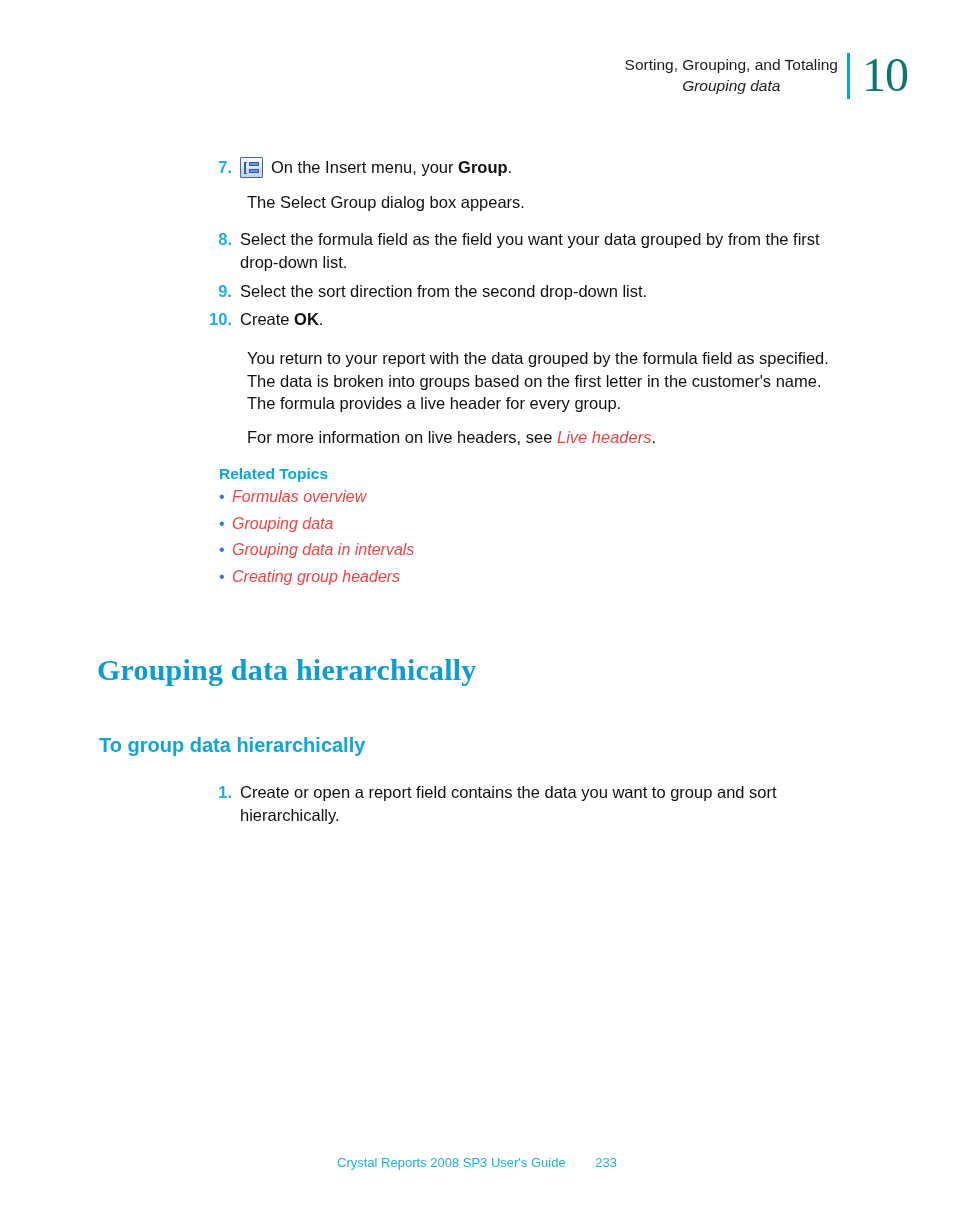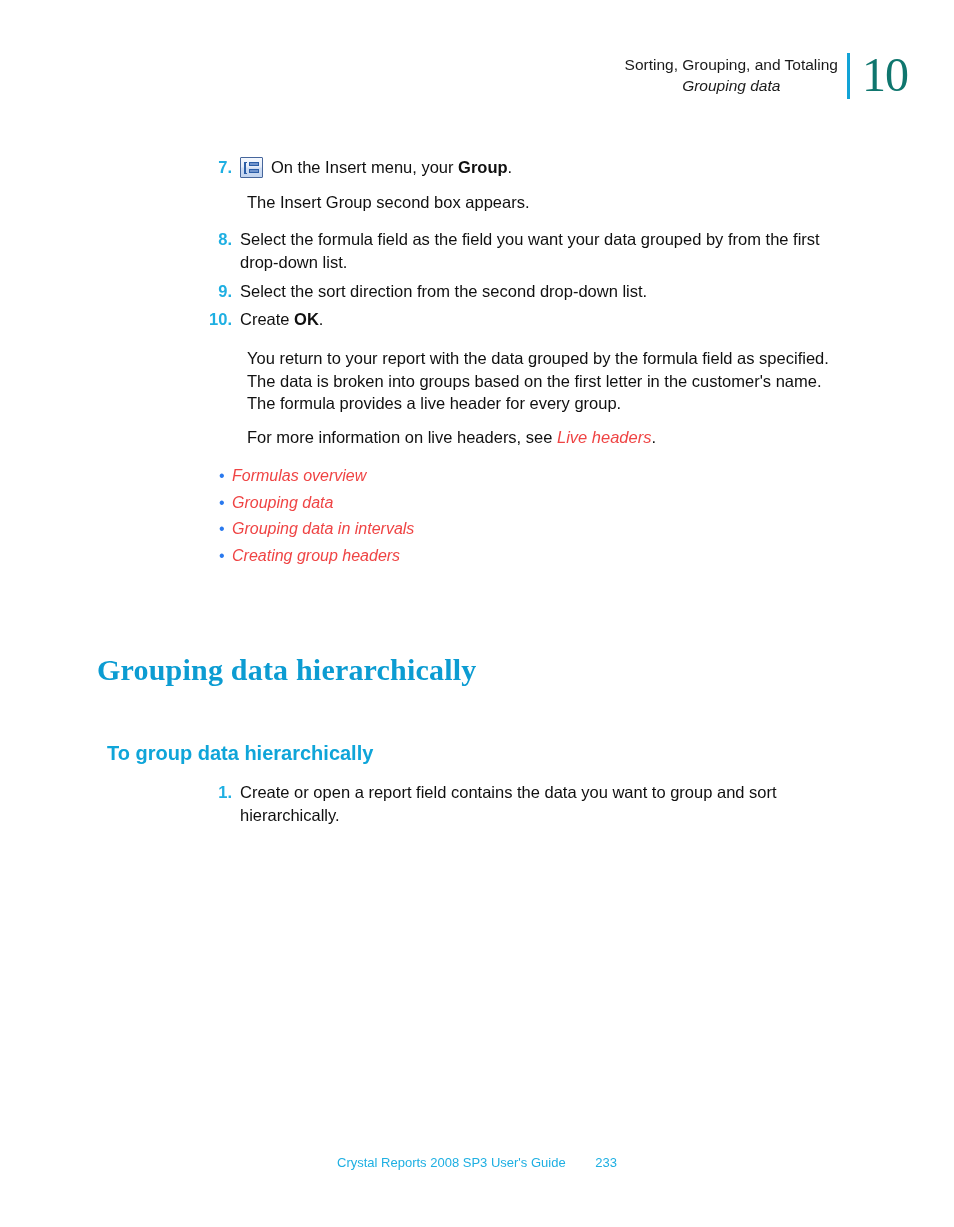--- a/index.html
+++ b/index.html
@@ -178,21 +178,21 @@
     color: #0c9cd2;
     margin: 0;
     letter-spacing: 0.2px;
   }
   h2.sub-title {
     font-family: "Liberation Sans", sans-serif;
     font-size: 20px;
     line-height: 24px;
     font-weight: bold;
     color: #0fa5d9;
-    margin: 8px;
+    margin: 0;
   }
 
   
   .page-footer {
     position: absolute;
     left: 0;
     top: 1152px;
     width: 954px;
     text-align: center;
     color: #1eafe2;
@@ -224,21 +224,21 @@
     <div class="step-num">7.</div>
     <div class="step-body">
       <span class="gui-icon">
         <span class="gi-brace"></span>
         <span class="gi-bar b1"></span>
         <span class="gi-bar b2"></span>
       </span><span>On the Insert menu, your </span><b>Group</b><span>.</span>
     </div>
   </div>
 
-  <div class="para" style="position:absolute; left:247px; top:191px; width:604px;">The Insert Group second box appears.</div>
+  <div class="para" style="position:absolute; left:247px; top:191px; width:604px;">The Select Group dialog box appears.</div>
 
   <div class="step" style="position:absolute; left:204px; top:228px; width:660px;">
     <div class="step-num">8.</div>
     <div class="step-body">Select the formula field as the field you want your data grouped by from the first drop-down list.</div>
   </div>
 
   <div class="step" style="position:absolute; left:204px; top:280px; width:660px;">
     <div class="step-num">9.</div>
     <div class="step-body">Select the sort direction from the second drop-down list.</div>
   </div>
@@ -246,20 +246,21 @@
   <div class="step" style="position:absolute; left:204px; top:308px; width:660px;">
     <div class="step-num">10.</div>
     <div class="step-body"><span>Create </span><b>OK</b><span>.</span></div>
   </div>
 
   <div class="para" style="position:absolute; left:247px; top:347px; width:604px;">You return to your report with the data grouped by the formula field as specified. The data is broken into groups based on the first letter in the customer's name. The formula provides a live header for every group.</div>
 
   <div class="para" style="position:absolute; left:247px; top:426px; width:604px;"><span>For more information on live headers, see </span><a class="link" href="#" style="text-decoration:none;">Live headers</a><span>.</span></div>
 
   <div style="position:absolute; left:219px; top:463px; width:420px;">
+    <div class="related-title">Related Topics</div>
     <ul class="related-list">
       <li>
         <span class="bullet">•</span>
         <span class="link">Formulas overview</span>
       </li>
       <li>
         <span class="bullet">•</span>
         <span class="link">Grouping data</span>
       </li>
       <li>

